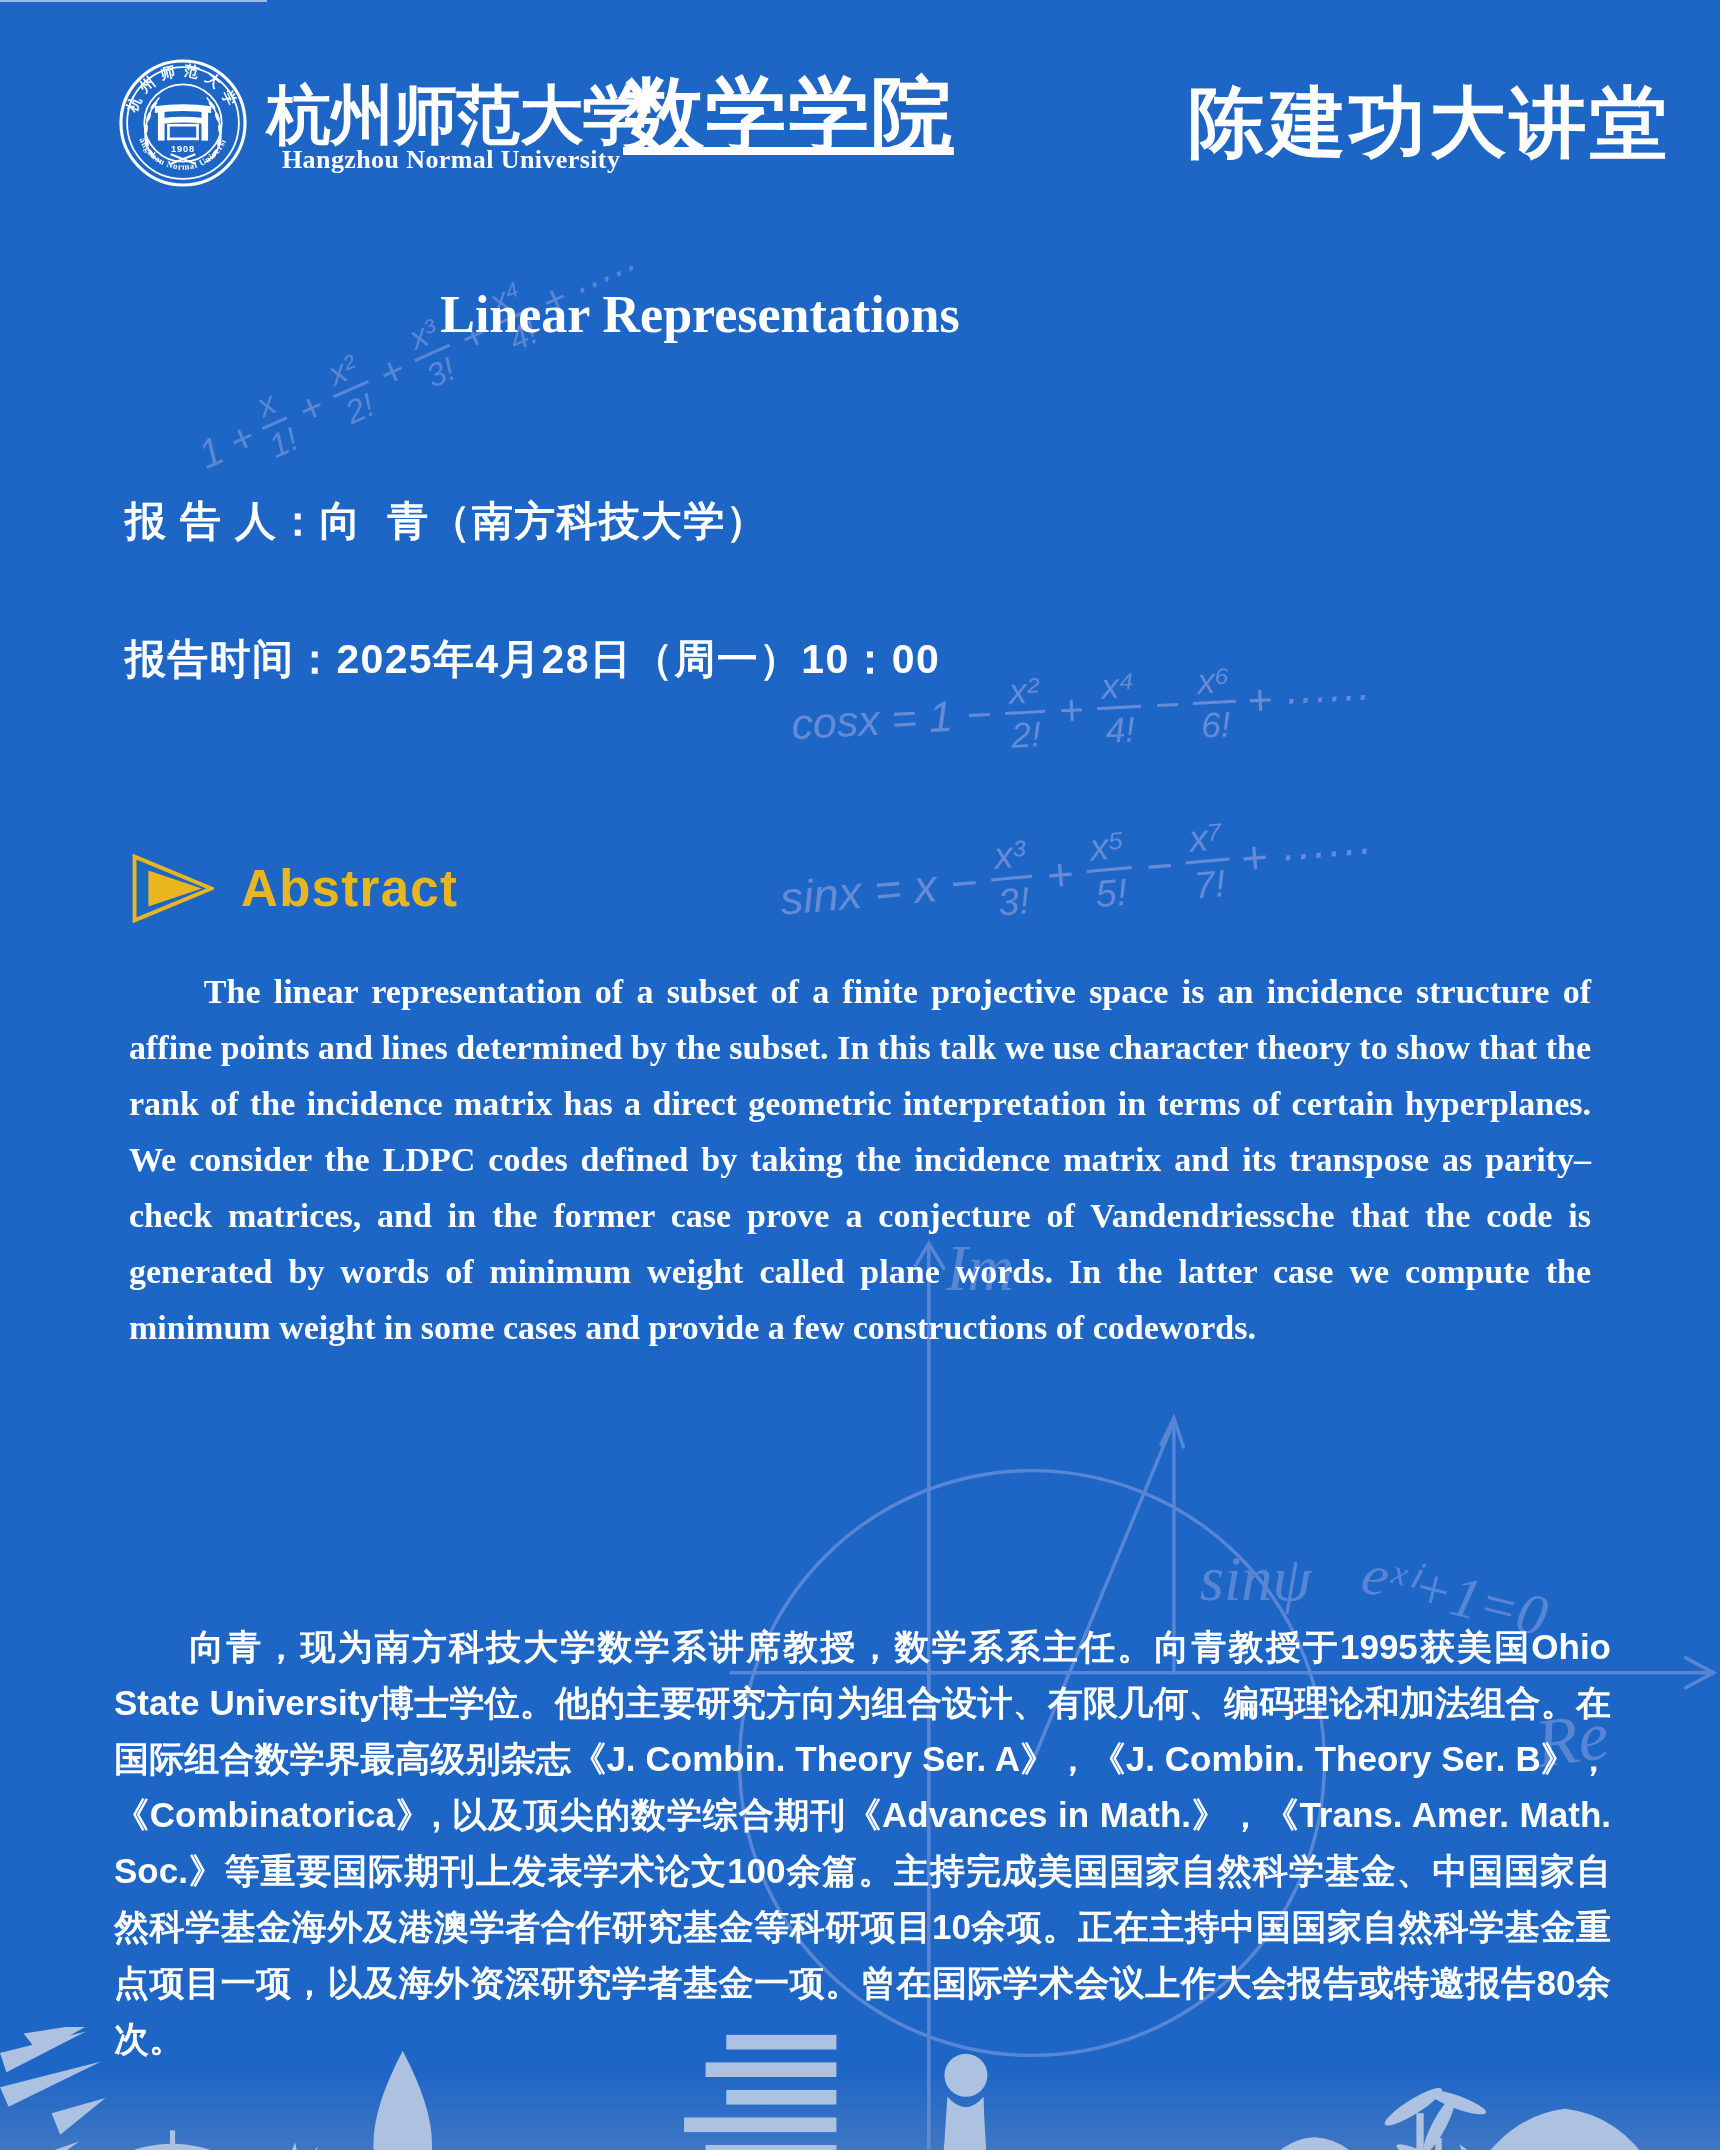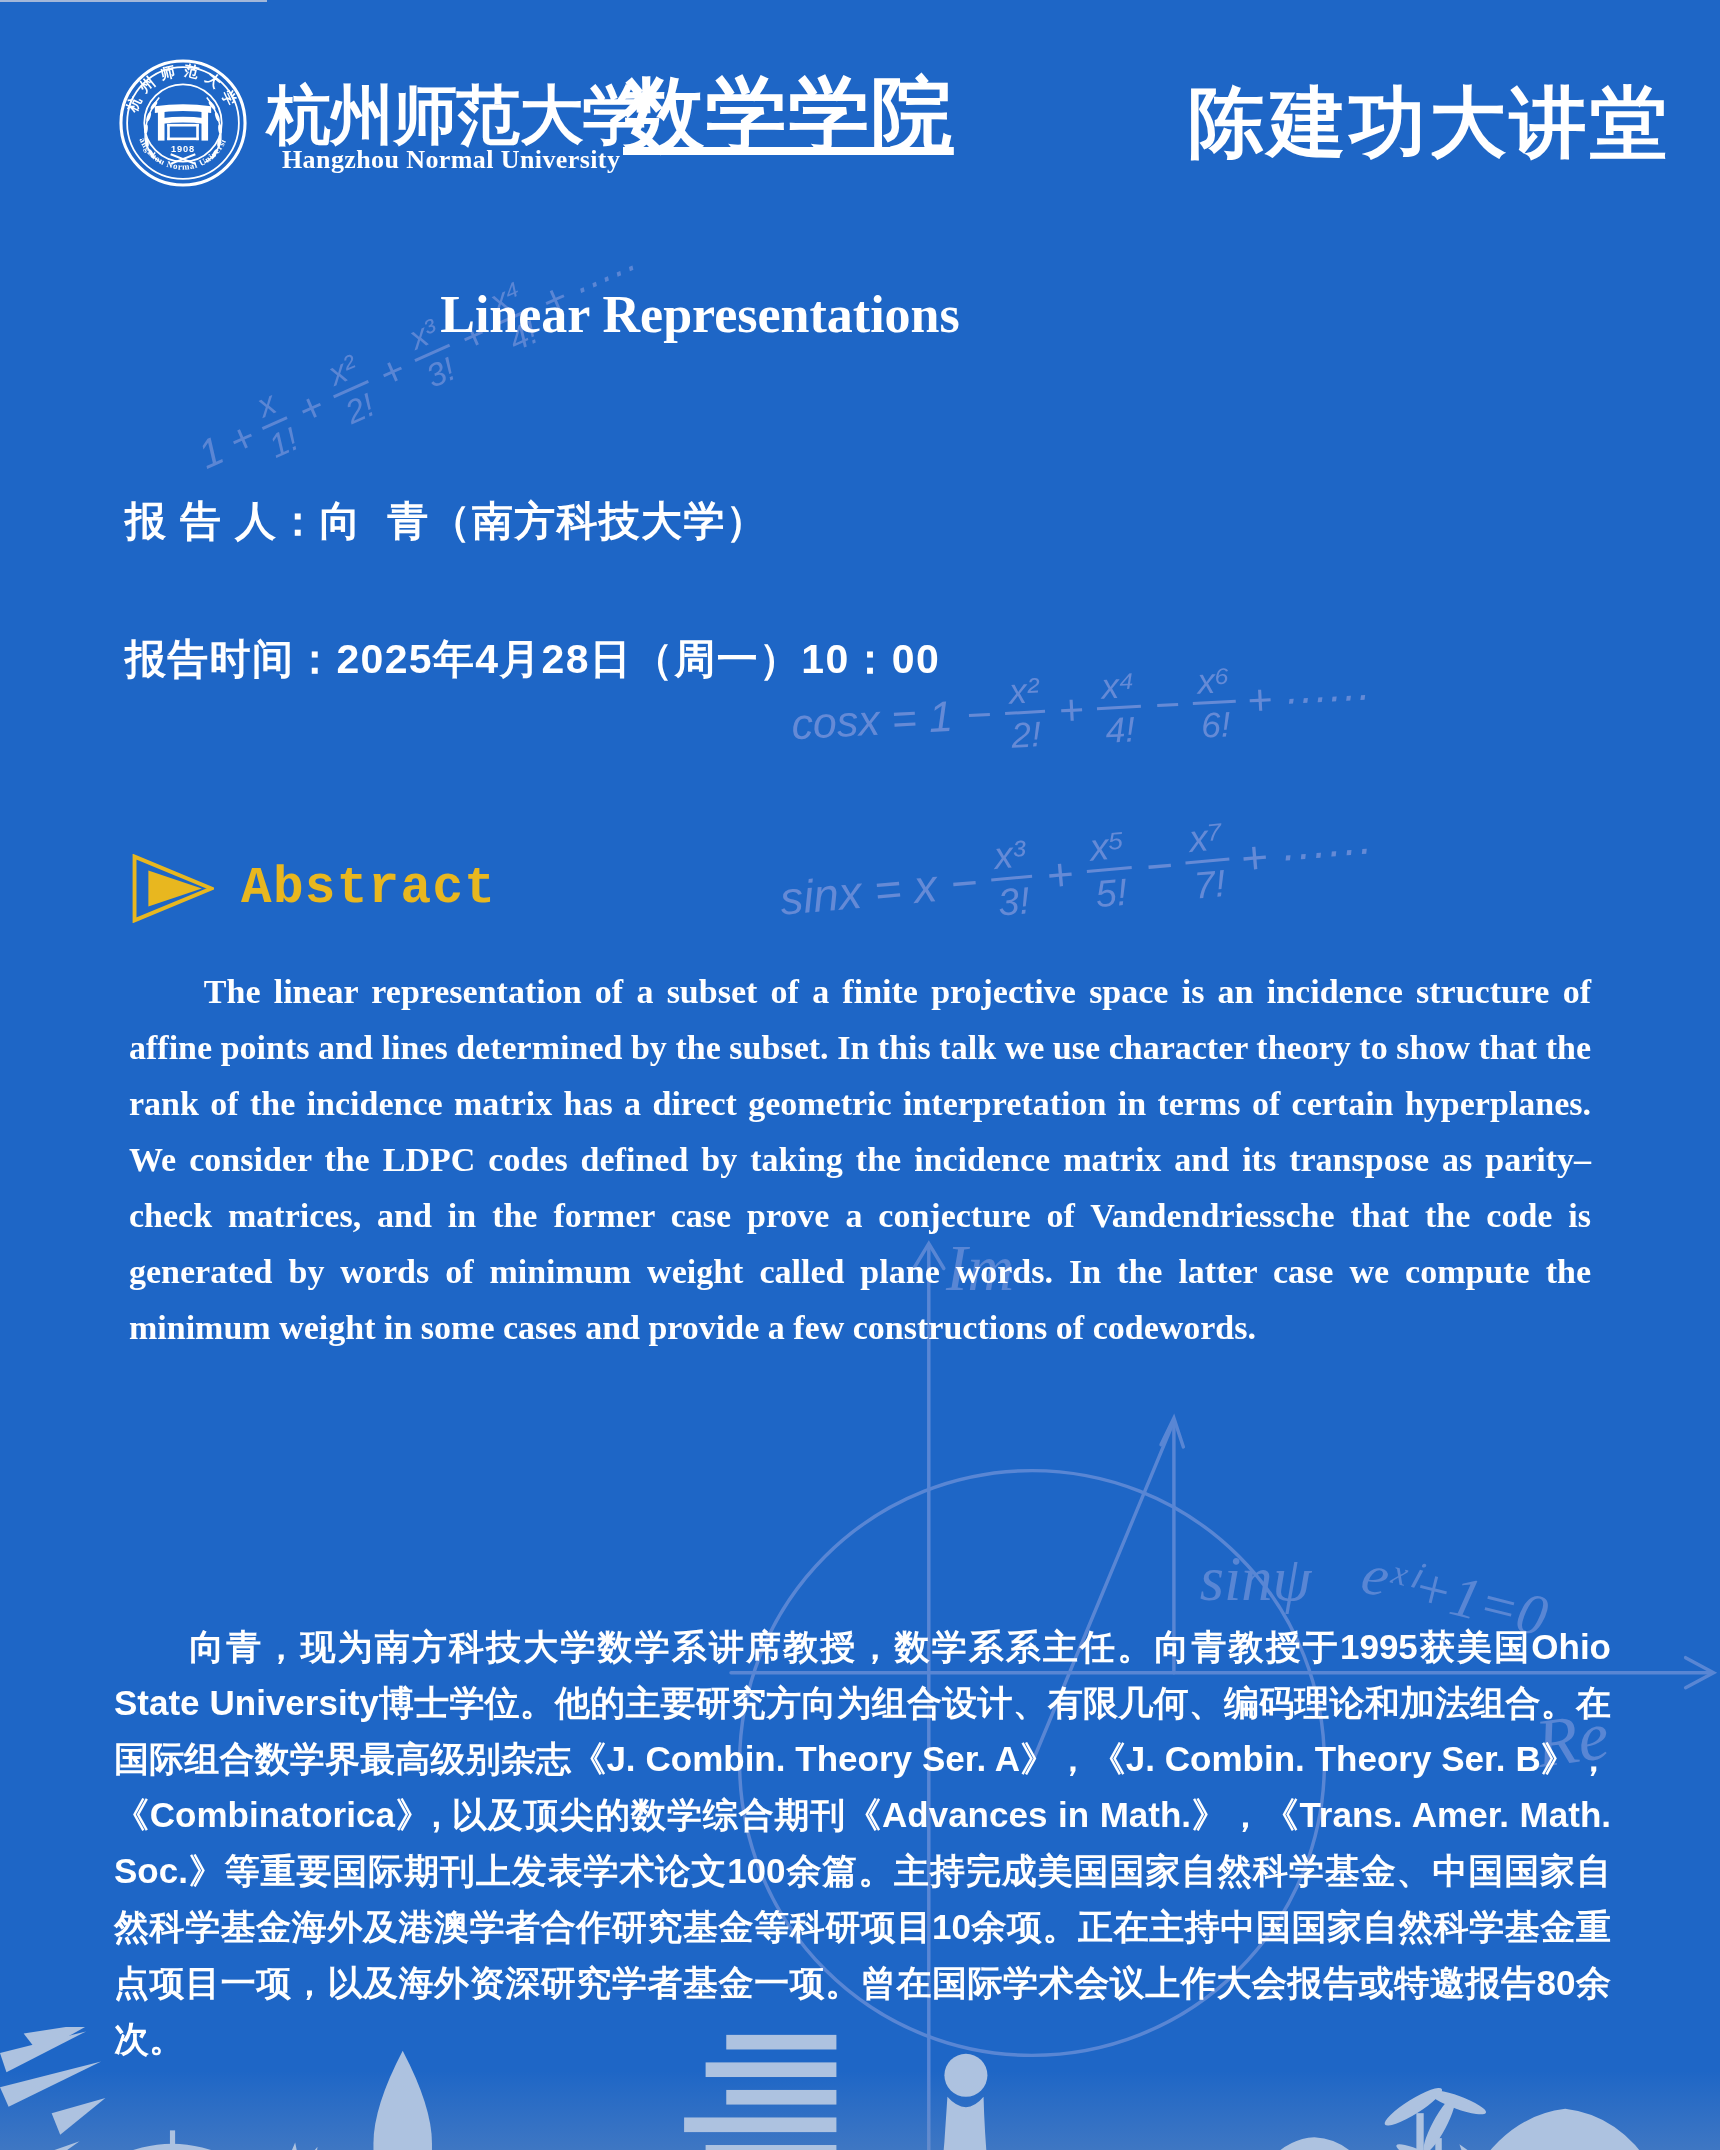--- a/index.html
+++ b/index.html
@@ -28,21 +28,21 @@
   
   .info-line{left:125px;font-size:41px;font-weight:bold;letter-spacing:1.3px;white-space:pre-wrap;}
   .info-speaker{top:494px;}
   .info-time{top:599px;margin-top:33px;}
   .info-venue{top:706px;}
 
   
   .section-head{display:flex;align-items:center;gap:27px;}
   .section-abstract{left:131px;top:854px;}
   .section-bio{left:131px;top:1499px;}
-  .gold-heading{color:#e8b71f;font-weight:bold;font-family:Liberation Mono, monospace;}
+  .gold-heading{color:#e8b71f;font-weight:bold;font-family:Liberation Sans, sans-serif;}
   .abstract-heading{font-size:51px;letter-spacing:1.3px;}
   .bio-heading{font-size:46px;letter-spacing:1.7px;}
 
   
   .abstract-body{left:129px;top:964px;width:1462px;font-size:34px;line-height:56px;
            font-family:"Liberation Serif",serif;font-weight:bold;text-align:justify;text-indent:2.2em;}
   .bio-body{left:114px;top:1611px;width:1497px;font-size:35px;line-height:56px;
            font-weight:700;text-align:justify;text-indent:2.15em;margin-top:8px;}
 
   

